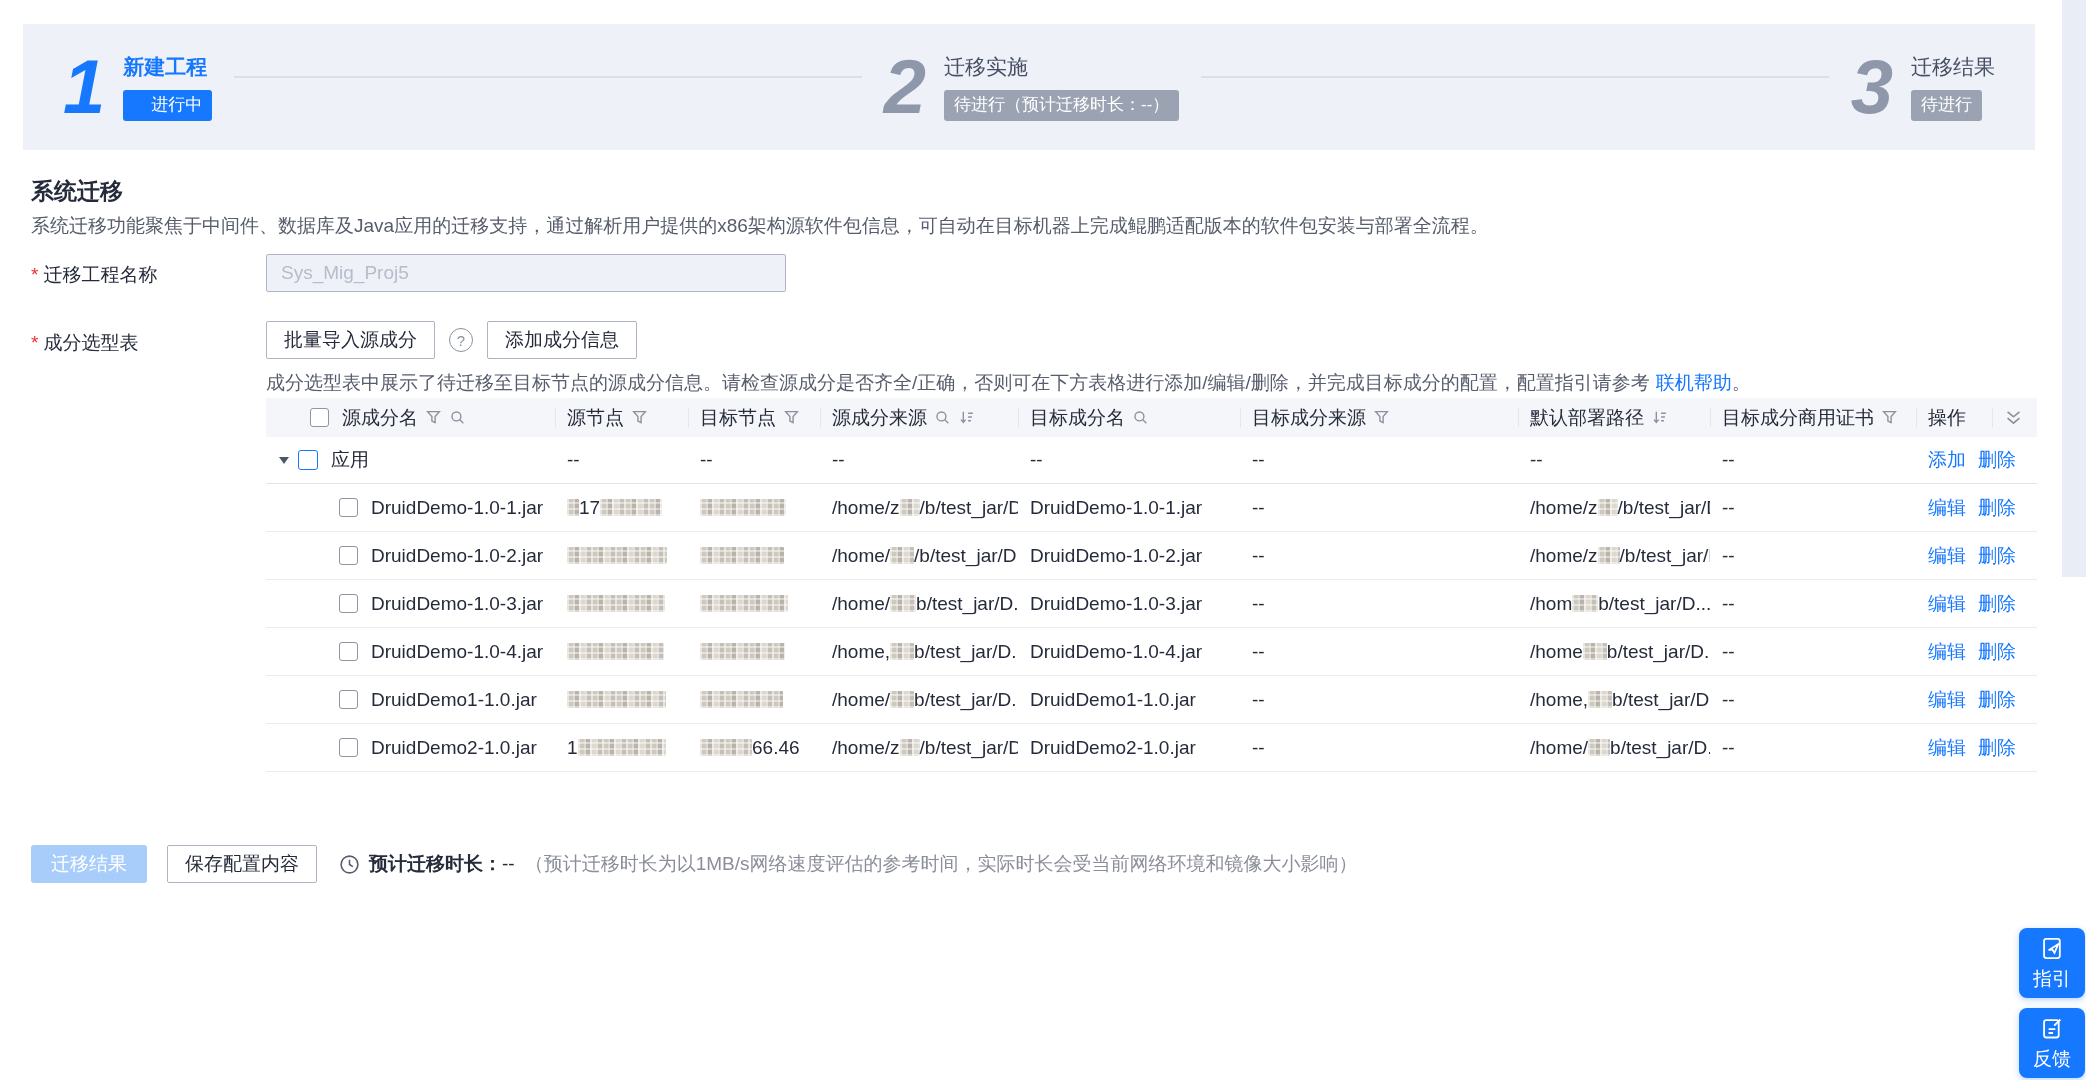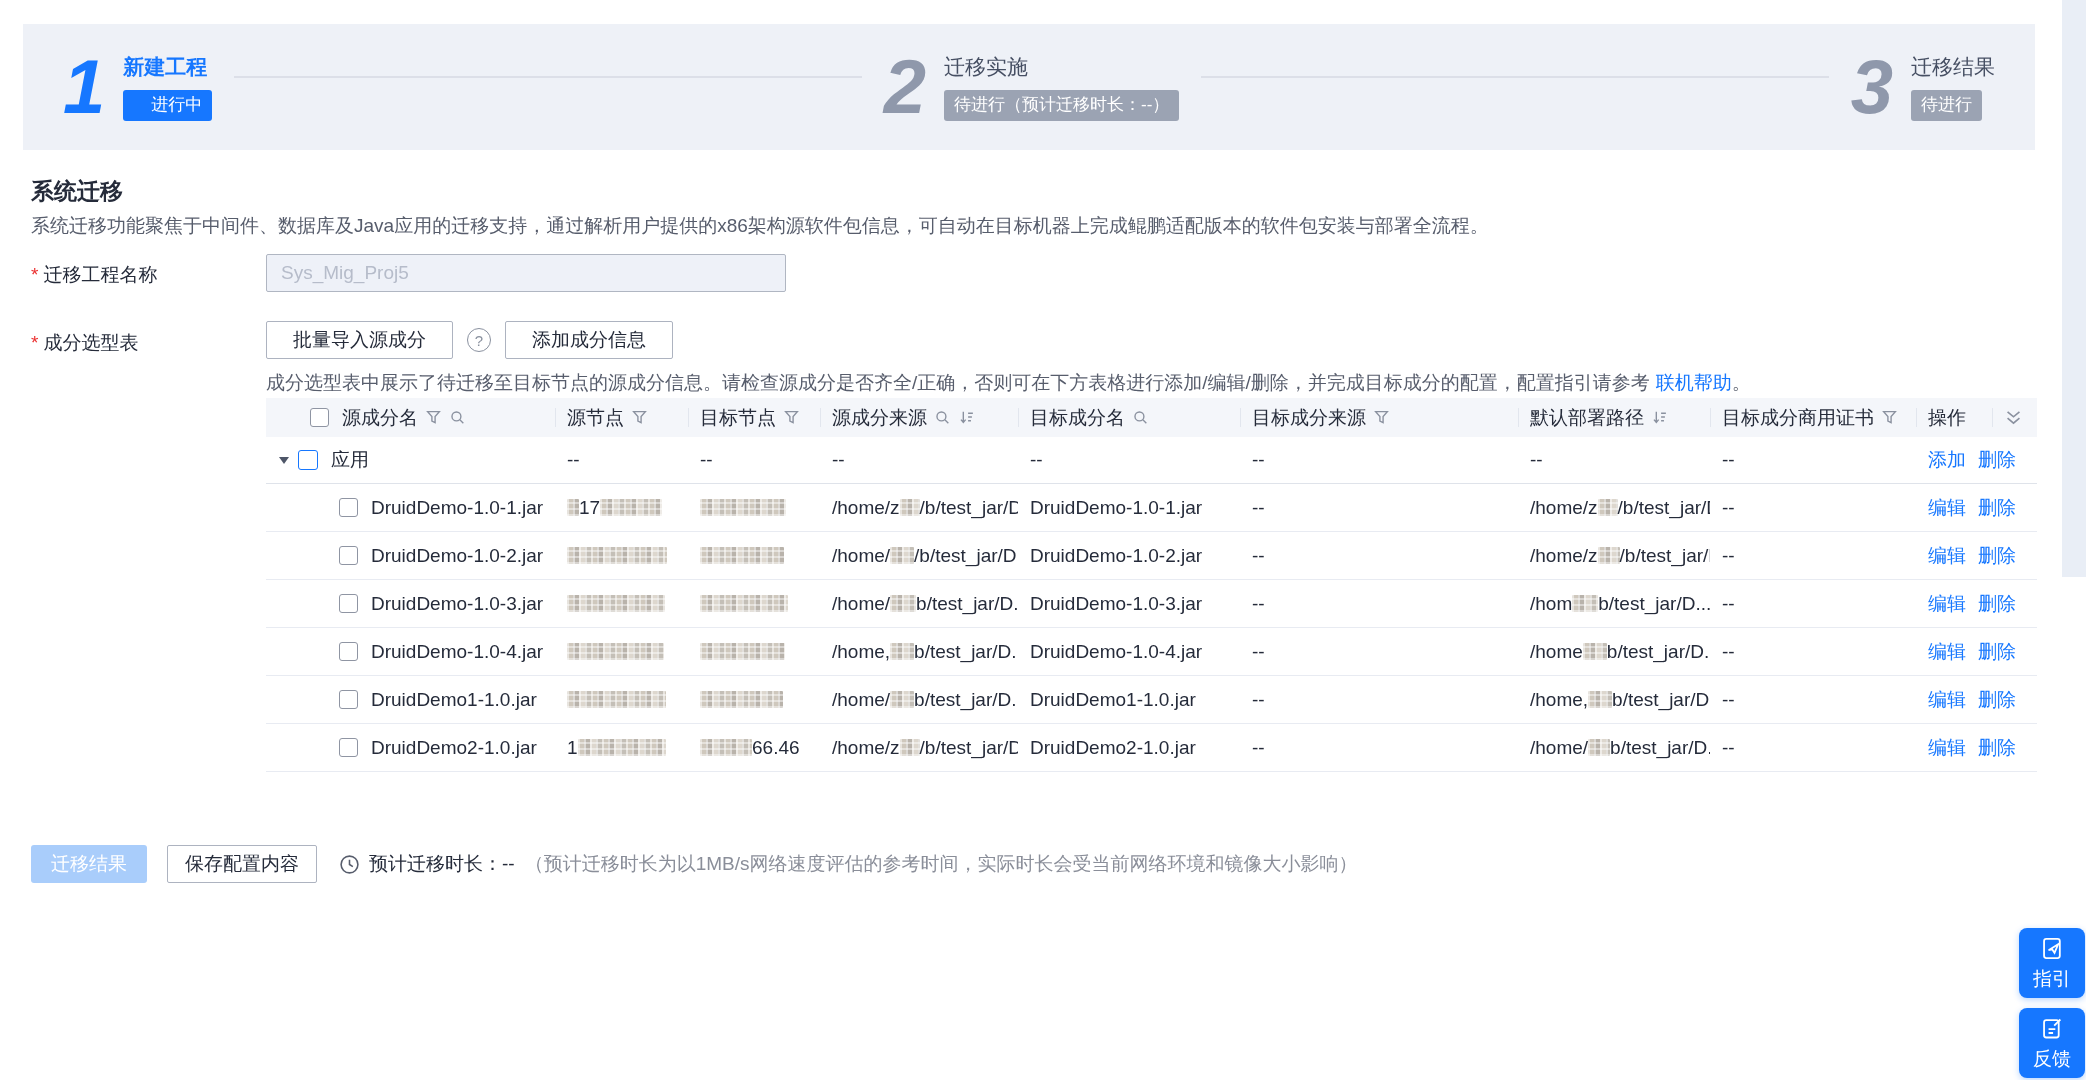--- a/index.html
+++ b/index.html
@@ -25,21 +25,21 @@
   .sec-title{position:absolute;left:31px;top:176px;font-size:23px;font-weight:bold;}
   .sec-desc{position:absolute;left:31px;top:213px;font-size:19px;color:#575d6c;}
   
   .f-label{position:absolute;left:31px;font-size:19px;color:#252b3a;white-space:nowrap;}
   .req{color:#eb2f2f;margin-right:5px;}
   .inp{position:absolute;left:266px;top:254px;width:520px;height:38px;box-sizing:border-box;
        background:#eef1f8;border:1px solid #b0b6c2;border-radius:2px;color:#b6bcca;
        font-size:19px;padding:0 14px;font-family:"Liberation Sans",sans-serif;}
   .btn-row{position:absolute;left:266px;top:321px;display:flex;align-items:center;}
   .btn{height:38px;box-sizing:border-box;background:#fff;border:1px solid #adb3c0;border-radius:2px;
-       font-size:19px;color:#252b3a;padding:0 26px;display:inline-flex;align-items:center;cursor:pointer;}
+       font-size:19px;color:#252b3a;padding:0 17px;display:inline-flex;align-items:center;cursor:pointer;}
   .qmark{width:22px;height:22px;border:1.5px solid #8a919f;border-radius:50%;display:inline-flex;
          align-items:center;justify-content:center;font-size:15px;color:#8a919f;margin:0 14px;}
   .hint{position:absolute;left:266px;top:370px;font-size:19px;color:#575d6c;white-space:nowrap;}
   .hint a{color:#1677ff;text-decoration:none;margin-left:6px;cursor:pointer;}
   
   .tbl{position:absolute;left:266px;top:398px;width:1771px;}
   .tr{display:flex;align-items:stretch;width:100%;}
   .thead{height:39px;background:#f4f6fa;justify-content:flex-end;}
   .grow{height:46px;border-bottom:1px solid #dfe3ea;}
   .drow{height:47px;border-bottom:1px solid #e8ebf2;}
@@ -68,21 +68,21 @@
   .link{color:#1677ff;text-decoration:none;margin-right:12px;cursor:pointer;font-size:19px;}
   .th-split{width:1px;height:19px;background:#e2e6ee;margin-left:auto;}
   .chev{margin:0 14px 0 11px;color:#8a919f;cursor:pointer;}
   
   .footer{position:absolute;left:31px;top:845px;display:flex;align-items:center;}
   .btn-primary-disabled{height:38px;min-width:113px;border:none;border-radius:3px;background:#a9cdfb;
        color:#fff;font-size:19px;padding:0 20px;cursor:not-allowed;font-family:"Liberation Sans",sans-serif;}
   .btn-save{margin-left:20px;height:38px;background:#fff;border:1px solid #adb3c0;border-radius:2px;
        font-size:19px;color:#252b3a;padding:0 17px;cursor:pointer;font-family:"Liberation Sans",sans-serif;}
   .dur{display:flex;align-items:center;margin-left:22px;font-size:19px;}
-  .dur .lbl{font-weight:normal;margin-left:9px;}
+  .dur .lbl{font-weight:bold;margin-left:9px;}
   .dur .note{color:#8a8e99;margin-left:10px;}
   
   .scroll-thumb{position:absolute;right:0;top:0;width:24px;height:577px;background:#e9eef6;}
   .float-btn{position:absolute;right:1px;width:66px;height:70px;border-radius:8px;background:#1677ff;
        color:#fff;display:flex;flex-direction:column;align-items:center;justify-content:center;
        gap:4px;font-size:19px;cursor:pointer;box-shadow:0 2px 6px rgba(22,119,255,.3);}
   .float-btn.guide{top:928px;}
   .float-btn.feedback{top:1008px;}
 </style>
 </head>

